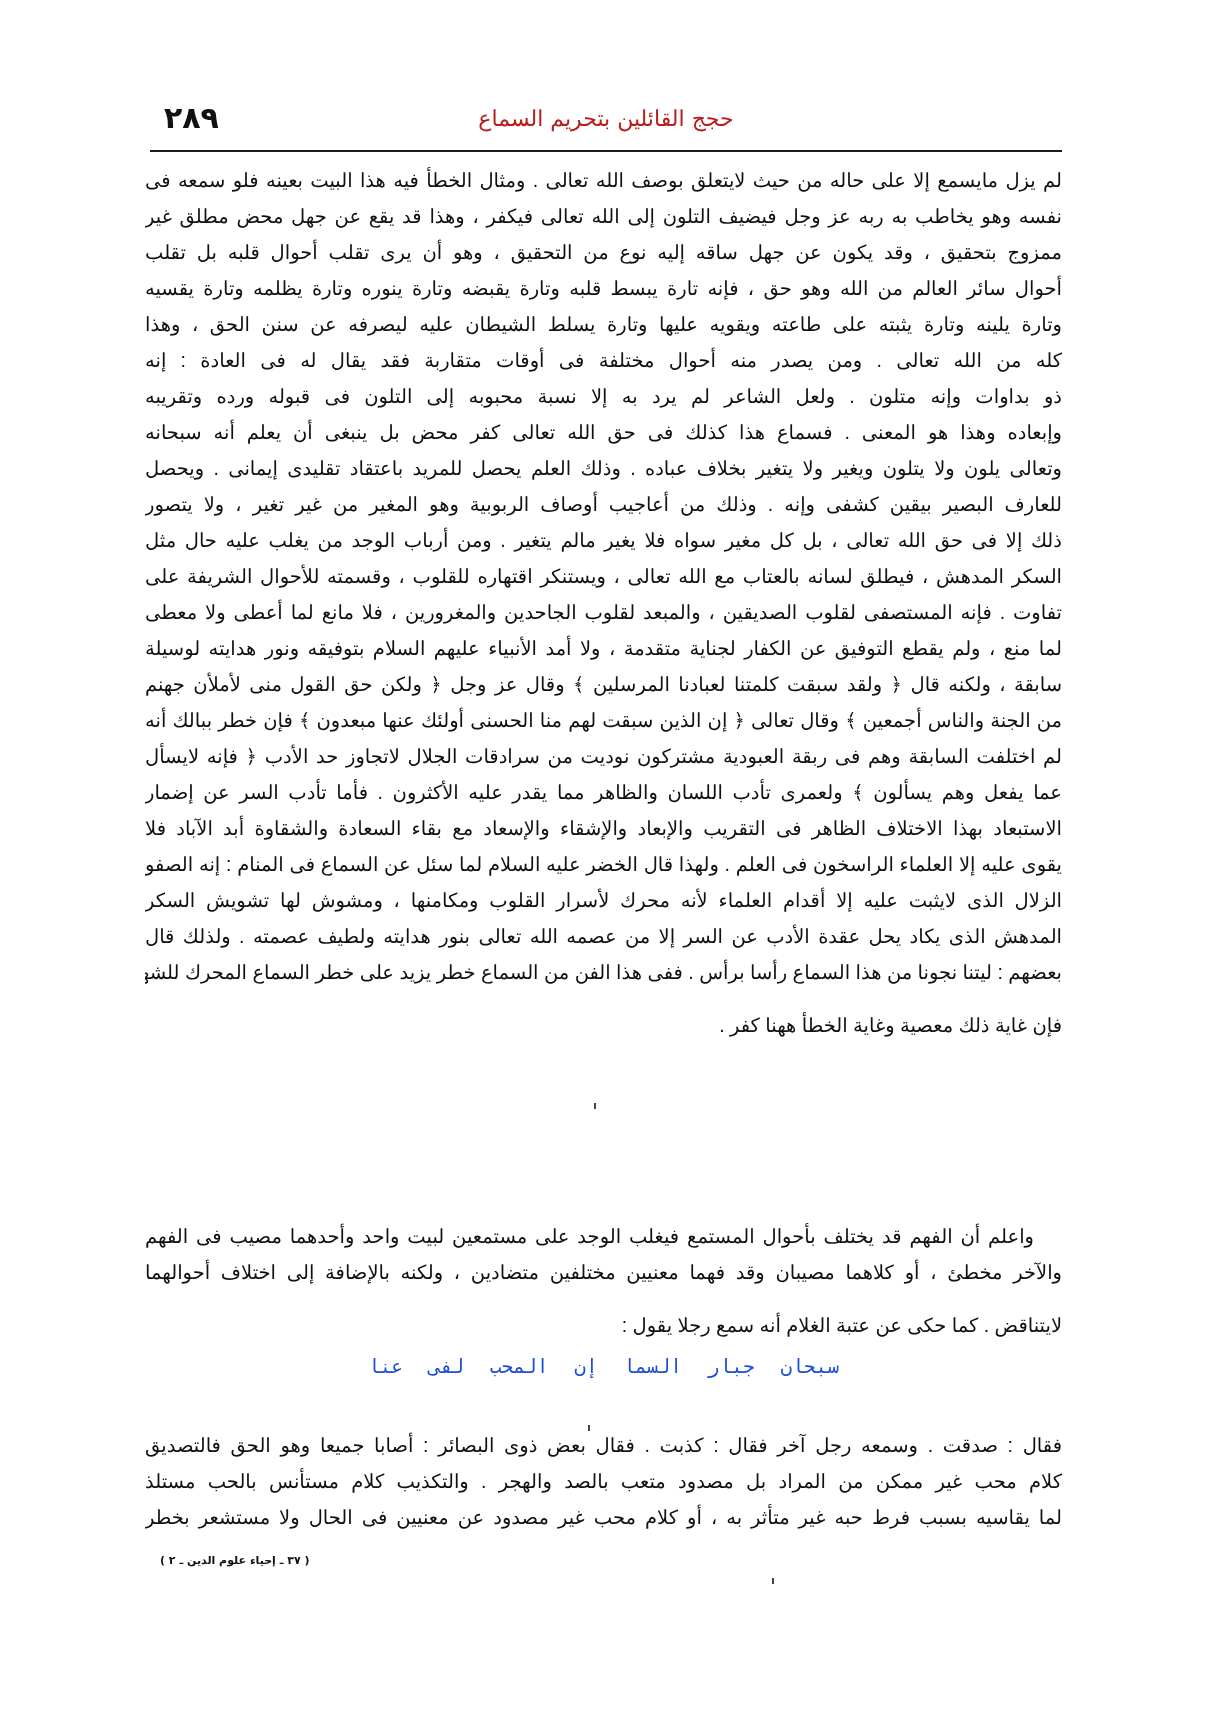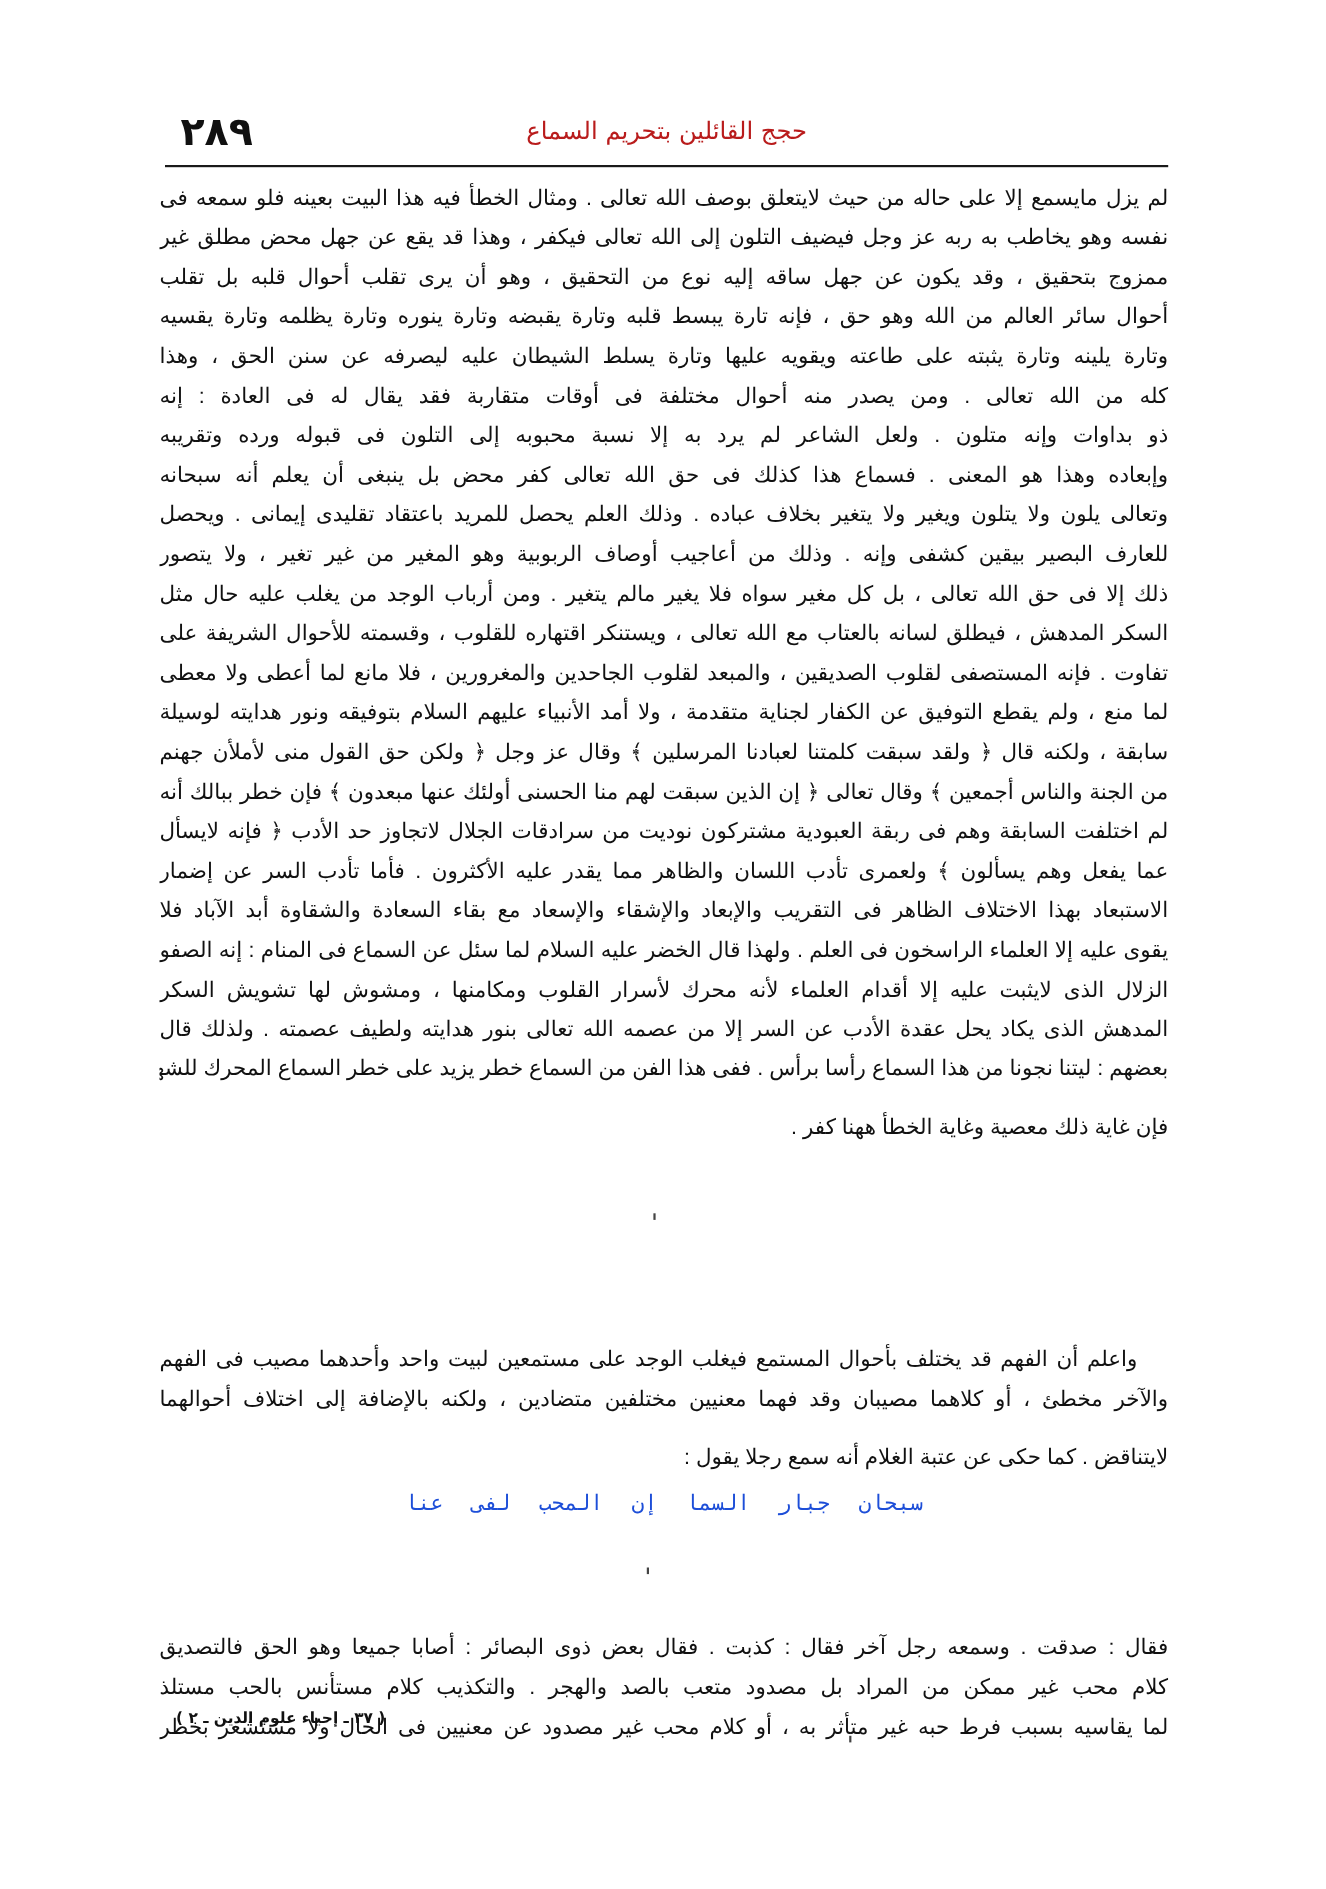--- a/index.html
+++ b/index.html
@@ -38,21 +38,21 @@
       text-align: center;
       font-size: 22px;
       font-family: "DejaVu Serif", serif;
       color: #b91c1c;
     }
     .page-number {
       position: absolute;
       left: 14px;
       top: 0px;
       direction: rtl;
-      font-size: 36px;
+      font-size: 30px;
       font-weight: bold;
       font-family: "DejaVu Sans", sans-serif;
       color: #111;
       text-align: right;
     }
     .header-rule {
       position: absolute;
       left: 150px;
       top: 150px;
       width: 912px;
@@ -91,29 +91,29 @@
       left: 145px;
       width: 917px;
       top: 1355px;
       direction: rtl;
       text-align: center;
       font-family: Liberation Mono, monospace;
       font-size: 19.5px;
       word-spacing: 14px;
       color: #1d4ed8;
     }
-    .para3 { top: 1480px; }
+    .para3 { top: 1427px; }
     .footer-sig {
       position: absolute;
       left: 160px;
       top: 1554px;
       direction: rtl;
       font-family: "DejaVu Sans", sans-serif;
       font-weight: bold;
-      font-size: 14px;
+      font-size: 11px;
       color: #111;
     }
     .speck {
       position: absolute;
       width: 2px;
       height: 6px;
       background: #444;
     }
   </style>
 </head>

